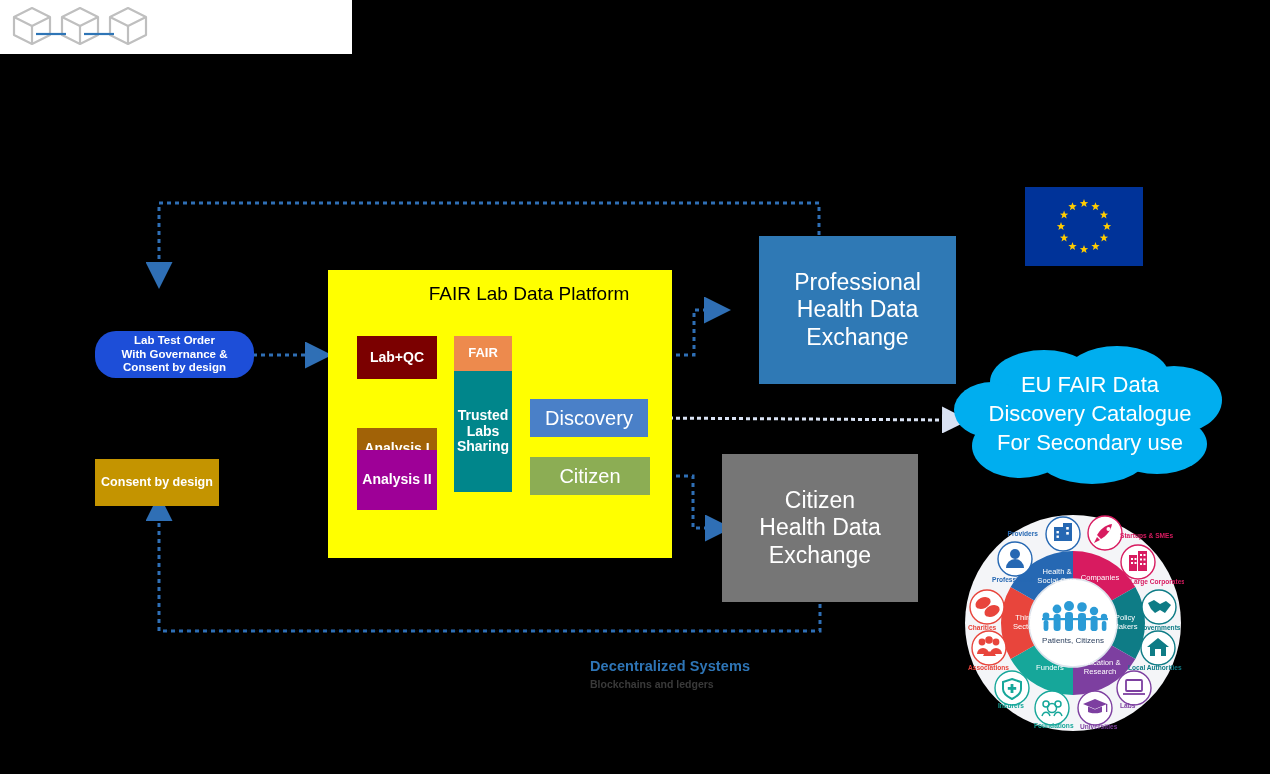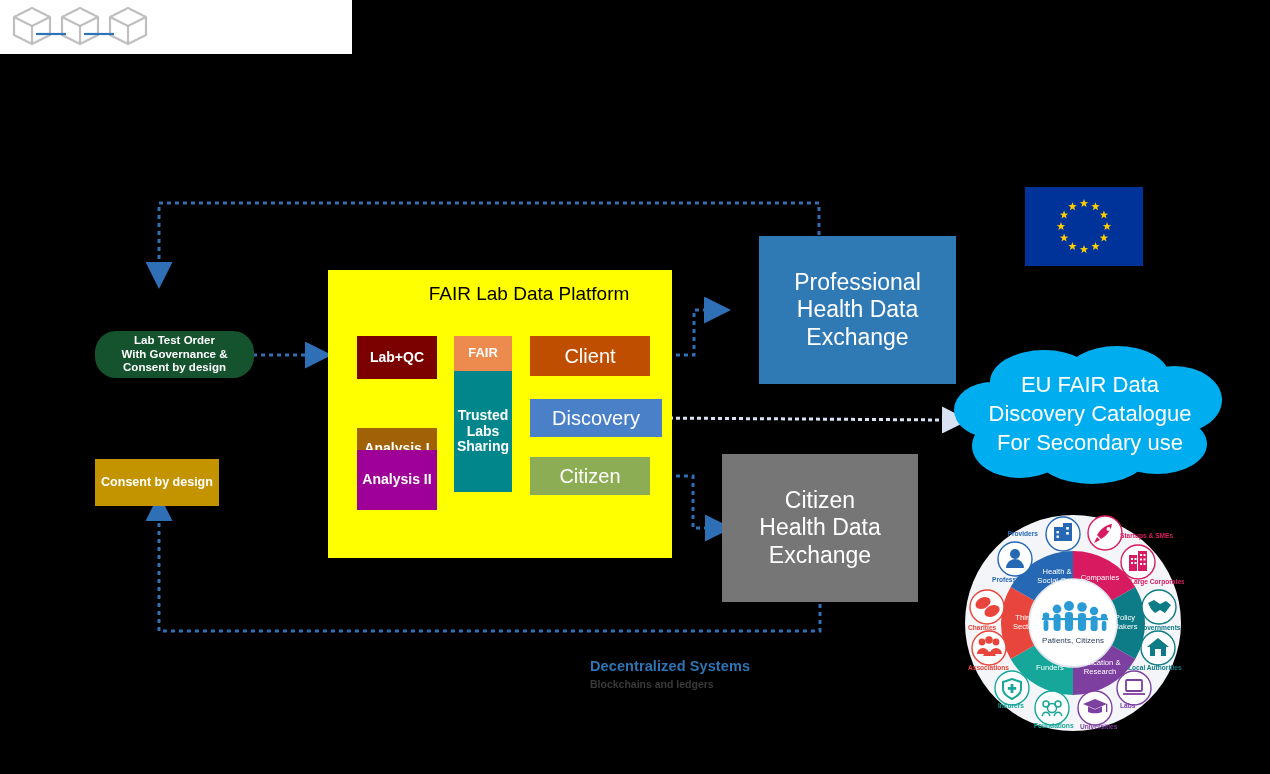--- a/index.html
+++ b/index.html
@@ -67,27 +67,27 @@
   #b-labqc   { left: 357px; top: 336px; width: 80px; height: 43px; background:#7B0000; font-size: 14px; font-weight: 700; }
   #b-anal1   { left: 357px; top: 392px; width: 80px; height: 42px; background:#a16207; font-size: 14px; font-weight: 700; margin-top: 36px; }
   #b-anal2   { left: 357px; top: 450px; width: 80px; height: 60px; background:#9E0097; font-size: 14px; font-weight: 700; }
 
   
   #b-fair    { left: 454px; top: 336px; width: 58px; height: 35px; background:#ED8A4D; font-size: 13px; font-weight: 700; }
   #b-tds     { left: 454px; top: 371px; width: 58px; height: 121px; background:#00868B; font-size: 14px; font-weight: 700; }
 
   
   #b-client  { left: 530px; top: 336px; width: 120px; height: 40px; background:#C04E00; font-size: 20px; }
-  #b-disc    { left: 530px; top: 399px; width: 132px; height: 38px; background:#4A80C8; font-size: 20px; }
+  #b-disc    { left: 530px; top: 399px; width: 118px; height: 38px; background:#4A80C8; font-size: 20px; }
   #b-citizen { left: 530px; top: 457px; width: 120px; height: 38px; background:#8CAD54; font-size: 20px; }
 
   
   #b-labtest {
     left: 95px; top: 331px; width: 159px; height: 47px;
-    background:#14532d; font-size: 11.5px; font-weight: 700;
+    background:#1d4ed8; font-size: 11.5px; font-weight: 700;
     flex-direction: column;
     border-radius: 21px;
   }
   #b-consent {
     left: 95px; top: 459px; width: 124px; height: 47px;
     background:#C49400; font-size: 12.5px; font-weight: 700;
   }
 
   
   #b-prof {
@@ -192,21 +192,20 @@
 
   <div id="b-fair" class="inner-box">FAIR</div>
   <div id="b-tds" class="inner-box">
     <span style="display:block;">
       <span>Trusted</span><br>
       <span>Labs</span><br>
       <span>Sharing</span>
     </span>
   </div>
 
-  <div id="b-client" class="inner-box">Client</div>
   <div id="b-disc" class="inner-box">Discovery</div>
   <div id="b-citizen" class="inner-box">Citizen</div>
 
   <div id="b-labtest" class="box">
     <span>Lab Test Order</span>
     <span>With Governance &amp;</span>
     <span>Consent by design</span>
   </div>
 
   <div id="b-consent" class="box">Consent by design</div>

